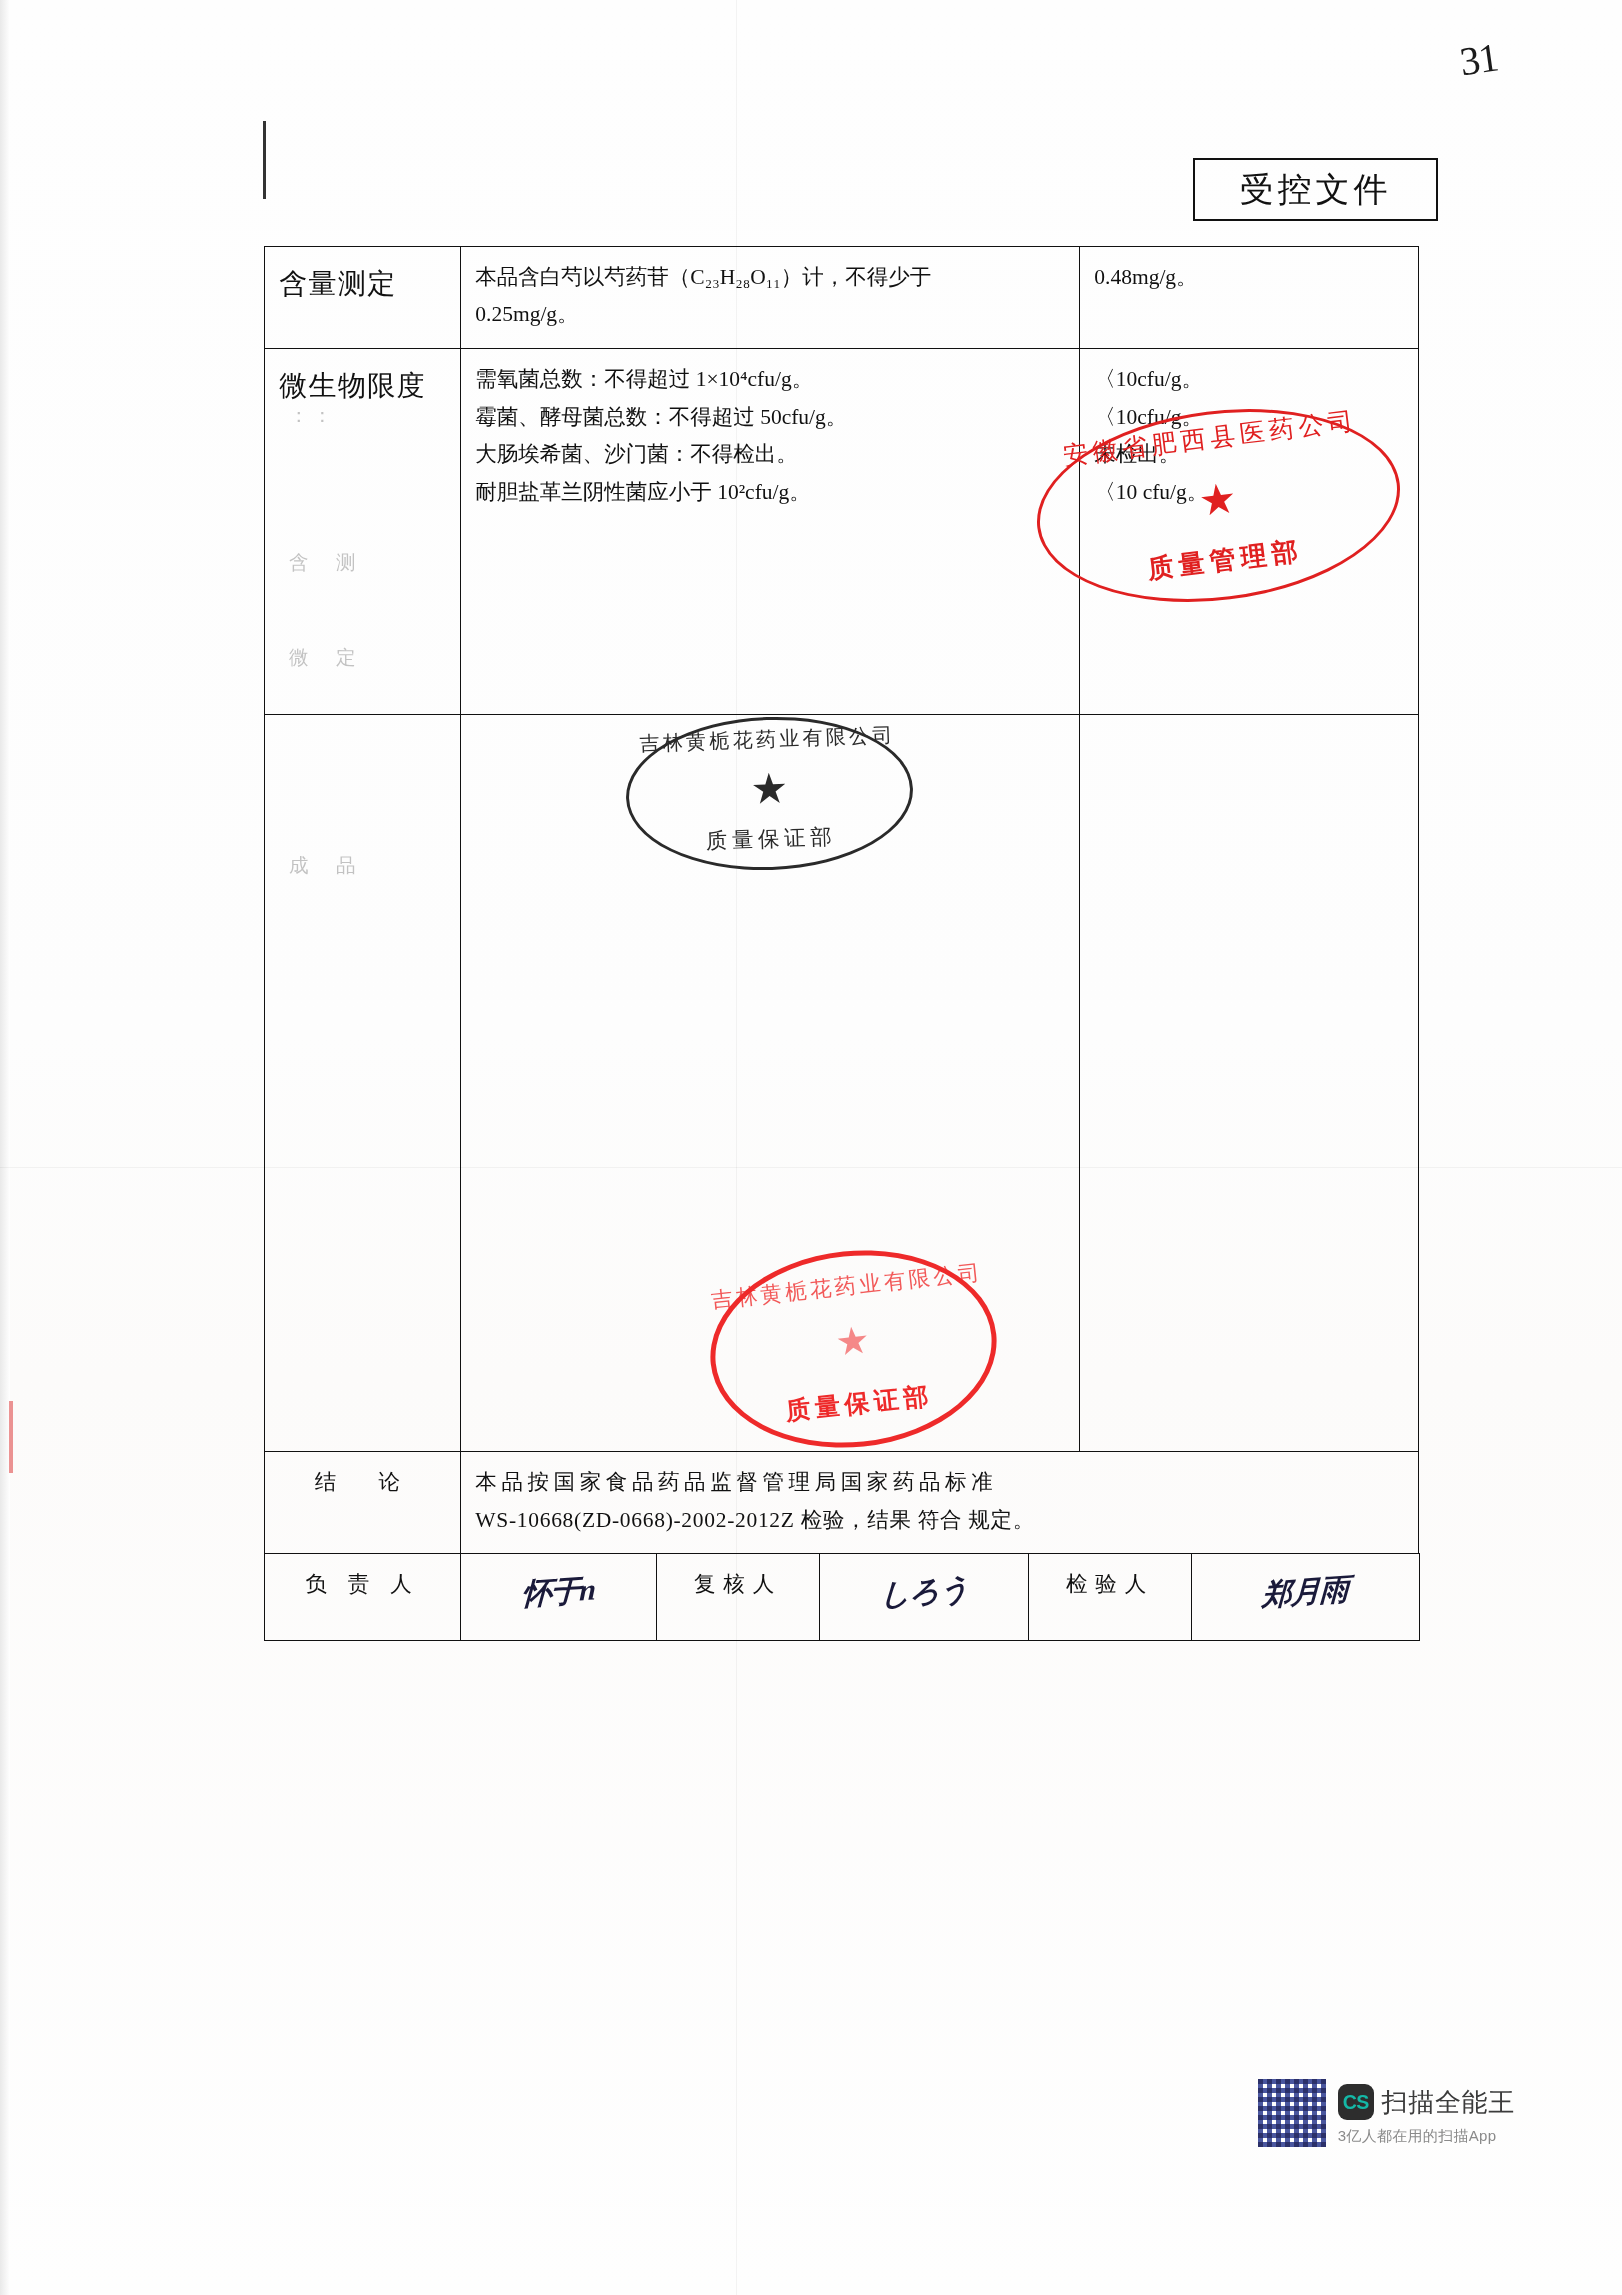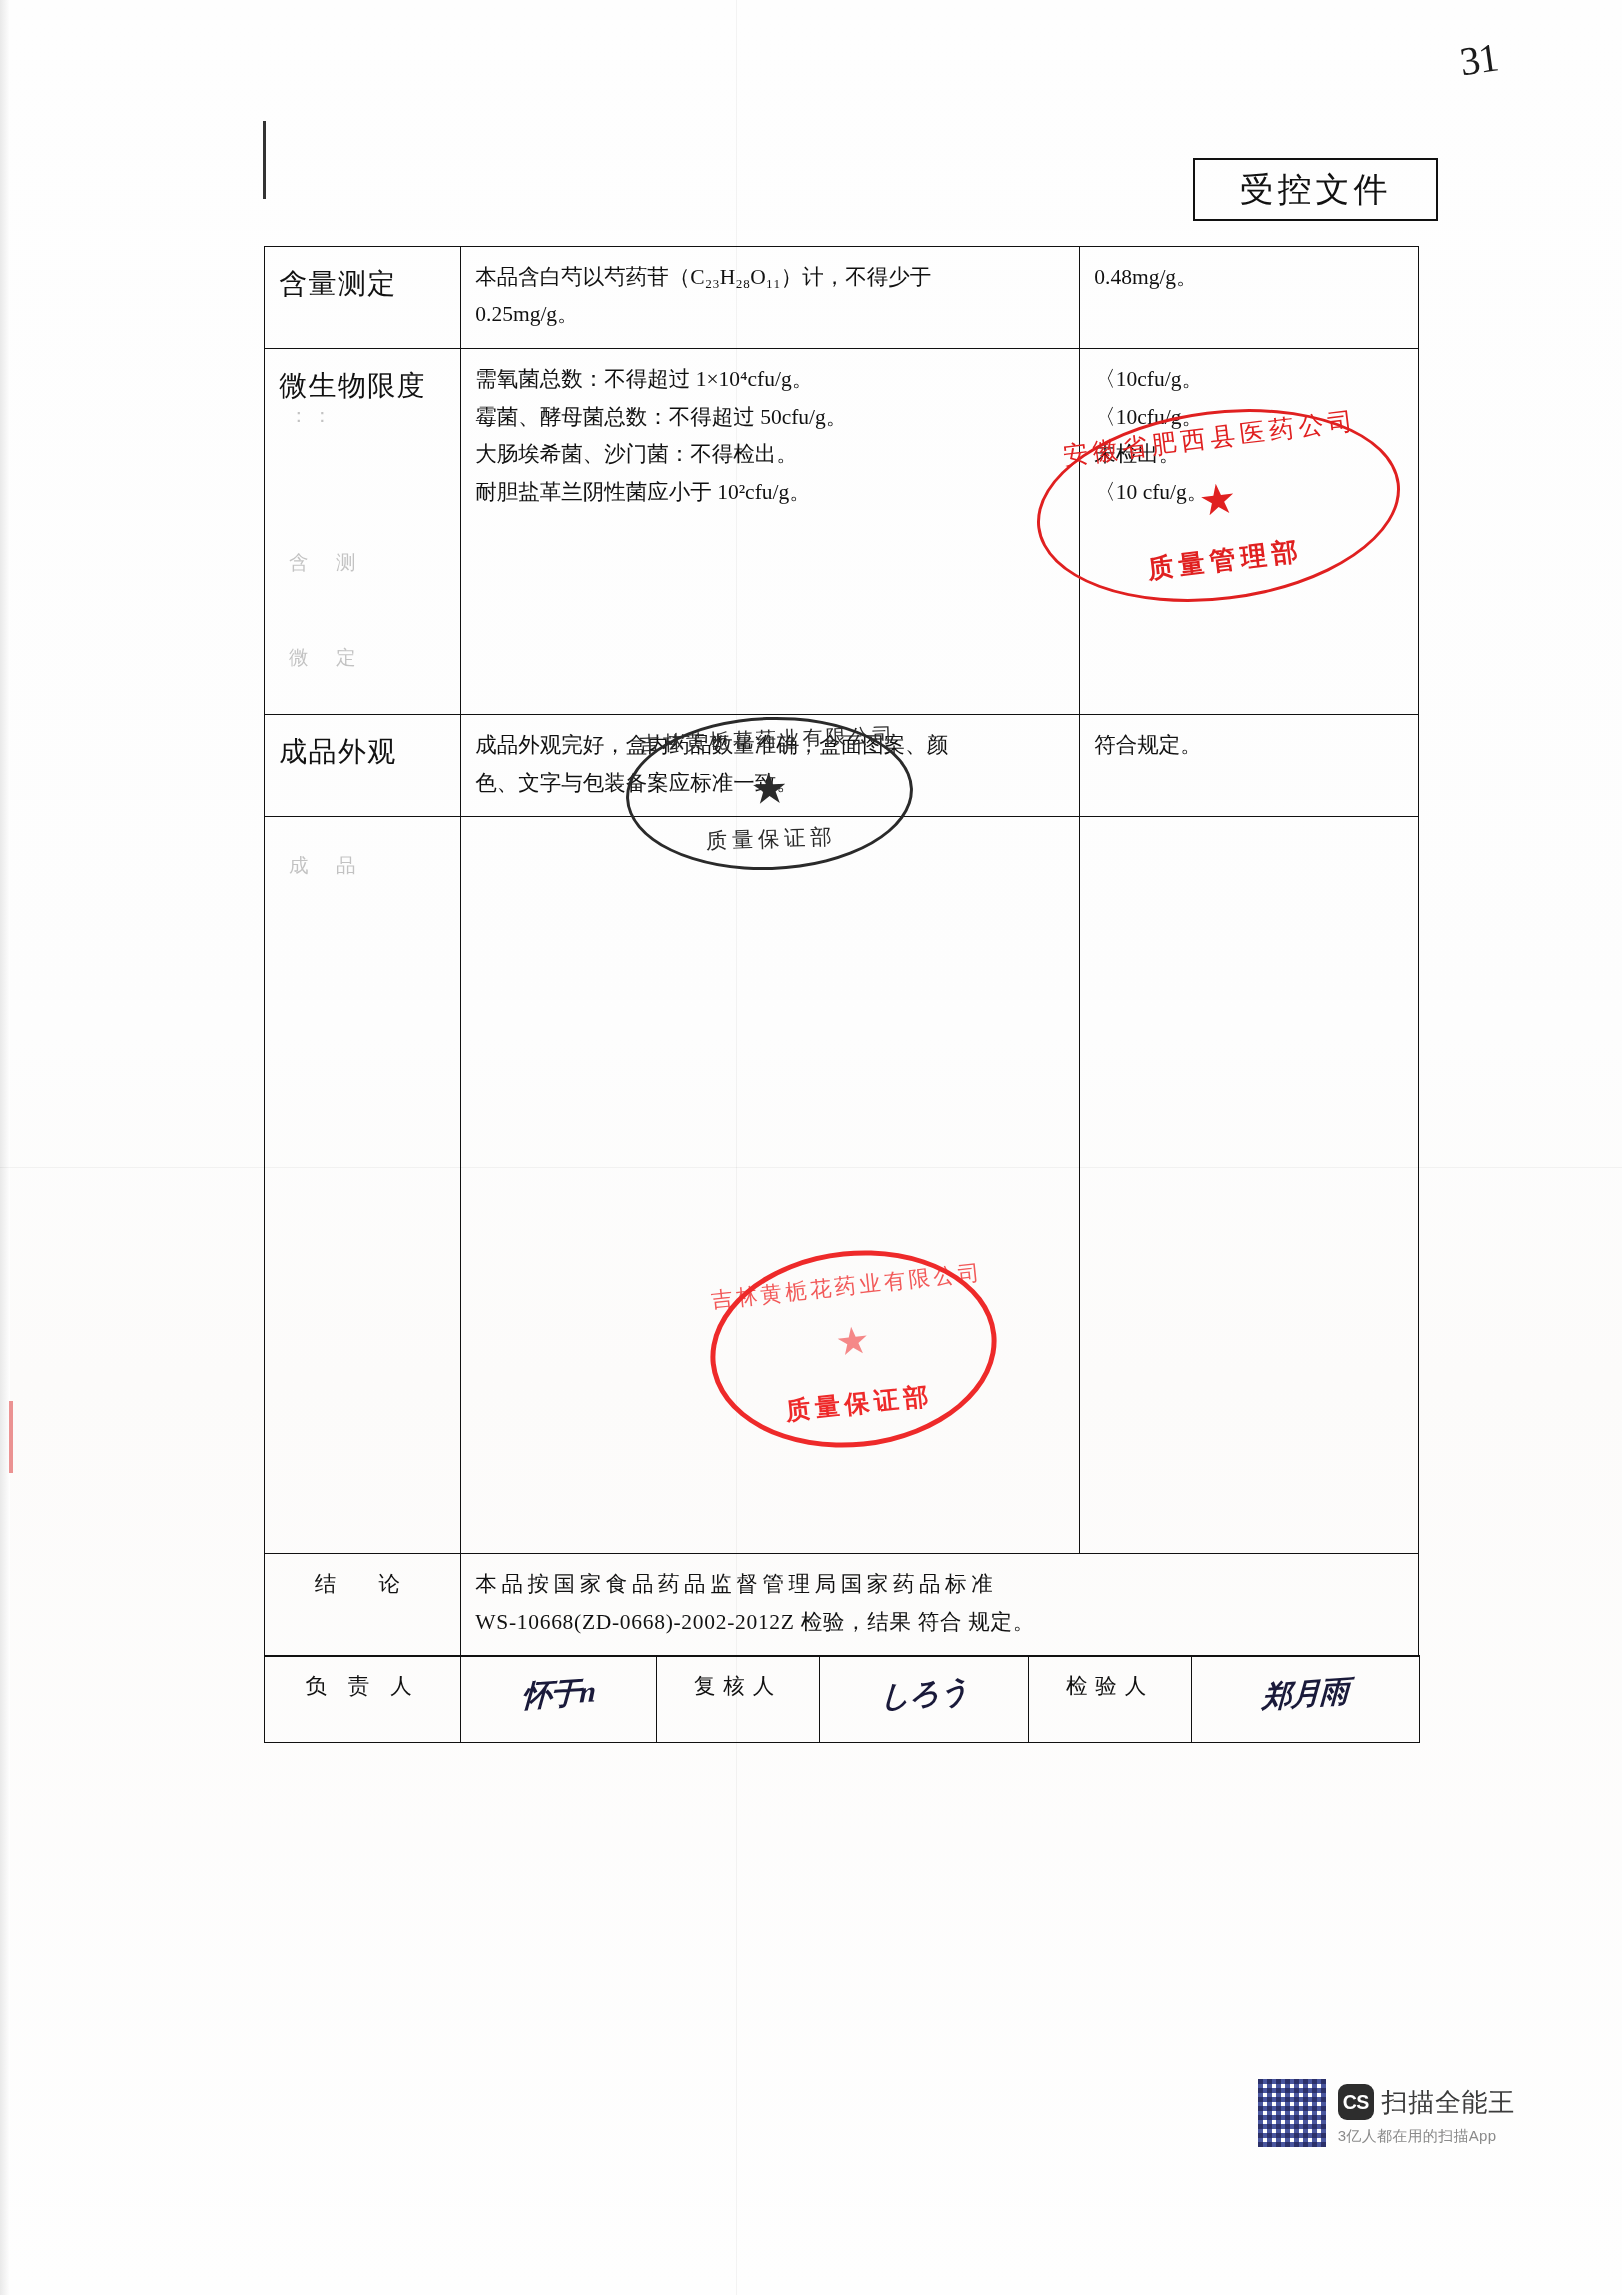--- a/index.html
+++ b/index.html
@@ -256,21 +256,21 @@
       repeating-linear-gradient(90deg, #2b3a8f 0 4.6px, #ffffff 4.6px 9px);
     background-blend-mode: multiply;
     opacity: 0.85;
   }
   .cam-right { padding-top: 5.2px; }
   .cam-line1 { display: flex; align-items: center; gap: 7.8px; }
   .cs-badge {
     width: 36px; height: 36px;
     border-radius: 9px;
     background: #2d2d2d;
-    color: #ffffff;
+    color: #14b8a6;
     font-size: 19.6px;
     font-weight: bold;
     font-family: "Liberation Sans", sans-serif;
     display: flex; align-items: center; justify-content: center;
     letter-spacing: -0.7px;
   }
   .cs-name {
     font-family: "Liberation Sans", sans-serif;
     font-size: 26px;
     color: #3b3b3b;
@@ -357,32 +357,20 @@
             <span class="spec-line">耐胆盐革兰阴性菌应小于 10²cfu/g。</span>
           </td>
           <td>
             <span class="res-line">〈10cfu/g。</span>
             <span class="res-line">〈10cfu/g。</span>
             <span class="res-line">未检出。</span>
             <span class="res-line">〈10 cfu/g。</span>
           </td>
         </tr>
 
-        <tr>
-          <td>
-            <span class="item-label">成品外观</span>
-          </td>
-          <td>
-            <span class="spec-line">成品外观完好，盒内药品数量准确，盒面图案、颜</span>
-            <span class="spec-line">色、文字与包装备案应标准一致。</span>
-          </td>
-          <td>
-            <span class="res-line">符合规定。</span>
-          </td>
-        </tr>
 
         <tr class="tall-blank">
           <td></td>
           <td></td>
           <td></td>
         </tr>
 
         <tr>
           <td class="conclusion-label">结　论</td>
           <td class="conclusion-body" colspan="2">

